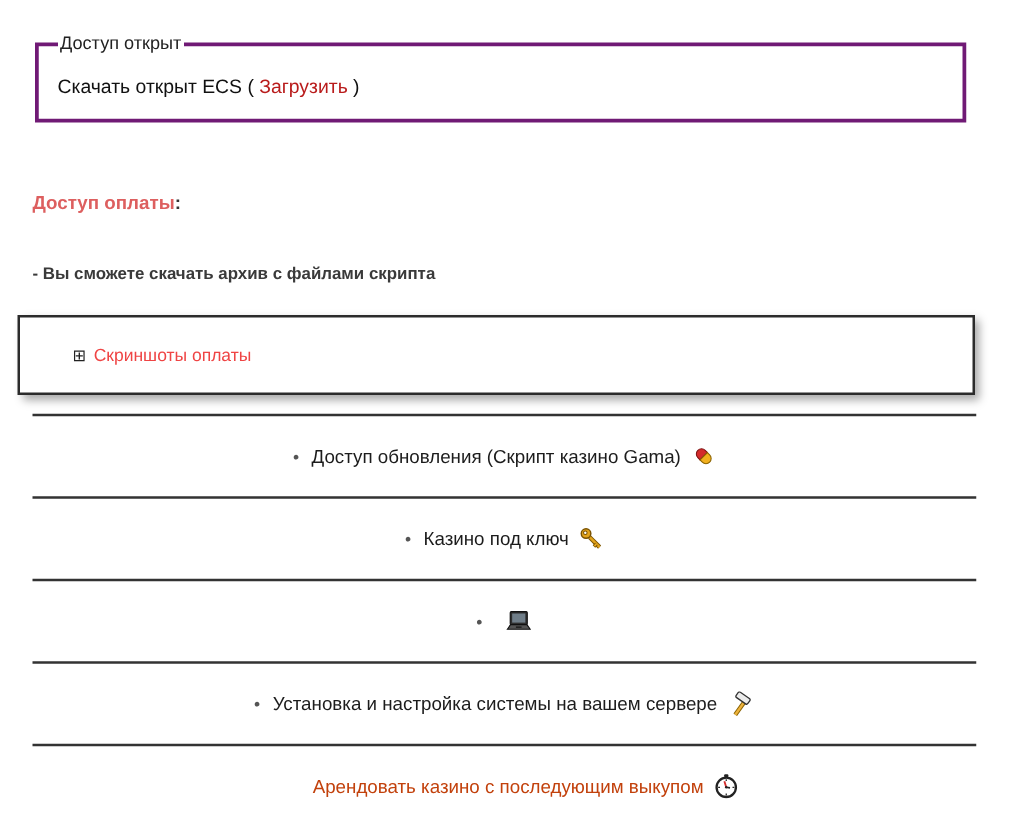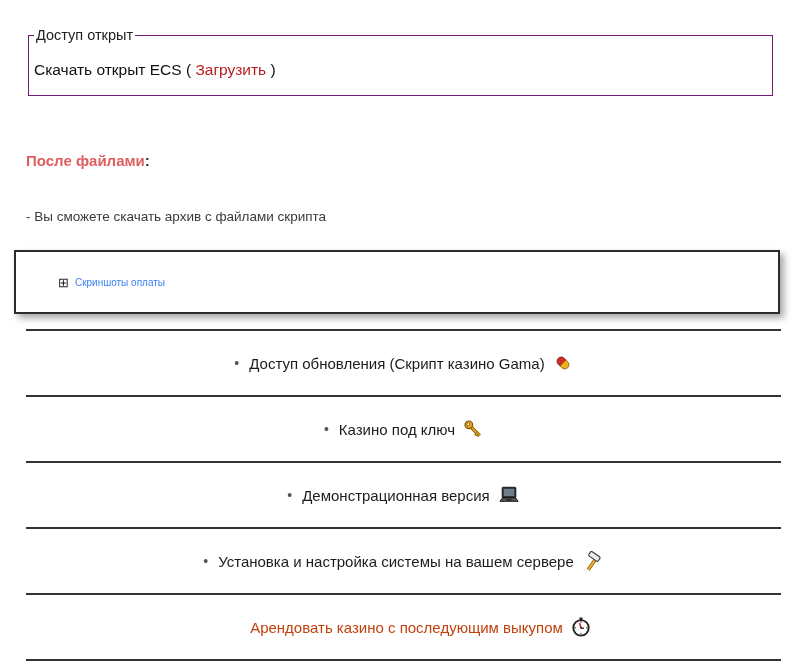--- a/index.html
+++ b/index.html
@@ -6,22 +6,22 @@
   html, body {
     width: 807px; height: 661px;
     background: #ffffff;
     font-family: "Liberation Sans", sans-serif;
     color: #1d1d1d;
     overflow: hidden;
   }
   
   .access-fieldset {
     margin: 27px 34px 0 28px;
-    border: 1px solid #701a75;
-    padding: 10px 14px 16px 5px;
+    border: 3px solid #701a75;
+    padding: 10px 14px 16px 15px;
   }
   .access-fieldset legend {
     font-size: 14.5px;
     color: #222;
     padding: 0 2px;
     margin-left: 0px;
   }
   .access-line {
     font-size: 15.5px;
     margin-top: 8px;
@@ -36,21 +36,21 @@
   .after-heading {
     margin: 56px 0 0 26px;
     font-size: 15px;
     font-weight: bold;
   }
   .after-heading .red { color: #dd5f5f; }
   .after-heading .colon { color: #333; }
   .after-note {
     margin: 40px 0 0 26px;
     font-size: 13.5px;
-    font-weight: normal;
+    font-weight: bold;
     color: #3a3a3a;
   }
   
   .shots-box {
     margin: 26px 0 0 14px;
     width: 766px;
     height: 64px;
     background: #fff;
     border: 2px solid #2b2b2b;
     box-shadow: 4px 4px 7px rgba(0,0,0,0.35);
@@ -59,22 +59,22 @@
     padding-left: 42px;
     cursor: pointer;
   }
   .expand-glyph {
     font-size: 13px;
     color: #222;
     margin-right: 6px;
     line-height: 1;
   }
   .shots-label {
-    font-size: 10px;
-    color: #3b82f6;
+    font-size: 14px;
+    color: #ef4444;
   }
   
   .menu { margin-top: 15px; }
   .divider {
     height: 2px;
     background: #333;
     margin: 0 26px 0 26px;
   }
   .row {
     height: 64px;
@@ -103,21 +103,21 @@
   .item-icon svg { display: block; }
 </style>
 </head>
 <body>
 
 <fieldset class="access-fieldset">
   <legend>Доступ открыт</legend>
   <div class="access-line"><span>Скачать открыт ECS ( </span><a class="download-link">Загрузить</a><span> )</span></div>
 </fieldset>
 
-<div class="after-heading"><span class="red">После файлами</span><span class="colon">:</span></div>
+<div class="after-heading"><span class="red">Доступ оплаты</span><span class="colon">:</span></div>
 
 <div class="after-note">- Вы сможете скачать архив с файлами скрипта</div>
 
 <div class="shots-box">
   <span class="expand-glyph">⊞</span>
   <span class="shots-label">Скриншоты оплаты</span>
 </div>
 
 <div class="menu" id="menu-list">
     <div class="divider"></div>
@@ -144,21 +144,20 @@
           <line x1="17" y1="17" x2="14.6" y2="19.4" stroke="#7a5200" stroke-width="3.4"></line>
           <line x1="17" y1="17" x2="15" y2="19" stroke="#e3a41c" stroke-width="1.8"></line>
           <circle cx="7" cy="7" r="4.6" fill="#e3a41c" stroke="#7a5200" stroke-width="1.4"></circle>
           <circle cx="6.3" cy="6.3" r="1.7" fill="#ffffff" stroke="#7a5200" stroke-width="1"></circle>
         </svg>
       </span>
     </div>
     <div class="divider"></div>
     <div class="row">
       <span class="bullet">•</span>
-      <span>Демонстрационная версия</span>
       <span class="item-icon">
         <svg width="22" height="20" viewBox="0 0 24 22">
           <rect x="4.5" y="2.5" width="15" height="11.5" rx="1" fill="#2e2e2e" stroke="#111" stroke-width="1"></rect>
           <rect x="6.2" y="4.2" width="11.6" height="8" fill="#6f7d88"></rect>
           <path d="M2 18 L4.8 14 h14.4 L22 18 z" fill="#555555" stroke="#111" stroke-width="1"></path>
           <rect x="9.5" y="15.5" width="5" height="1.4" fill="#222"></rect>
         </svg>
       </span>
     </div>
     <div class="divider"></div>

